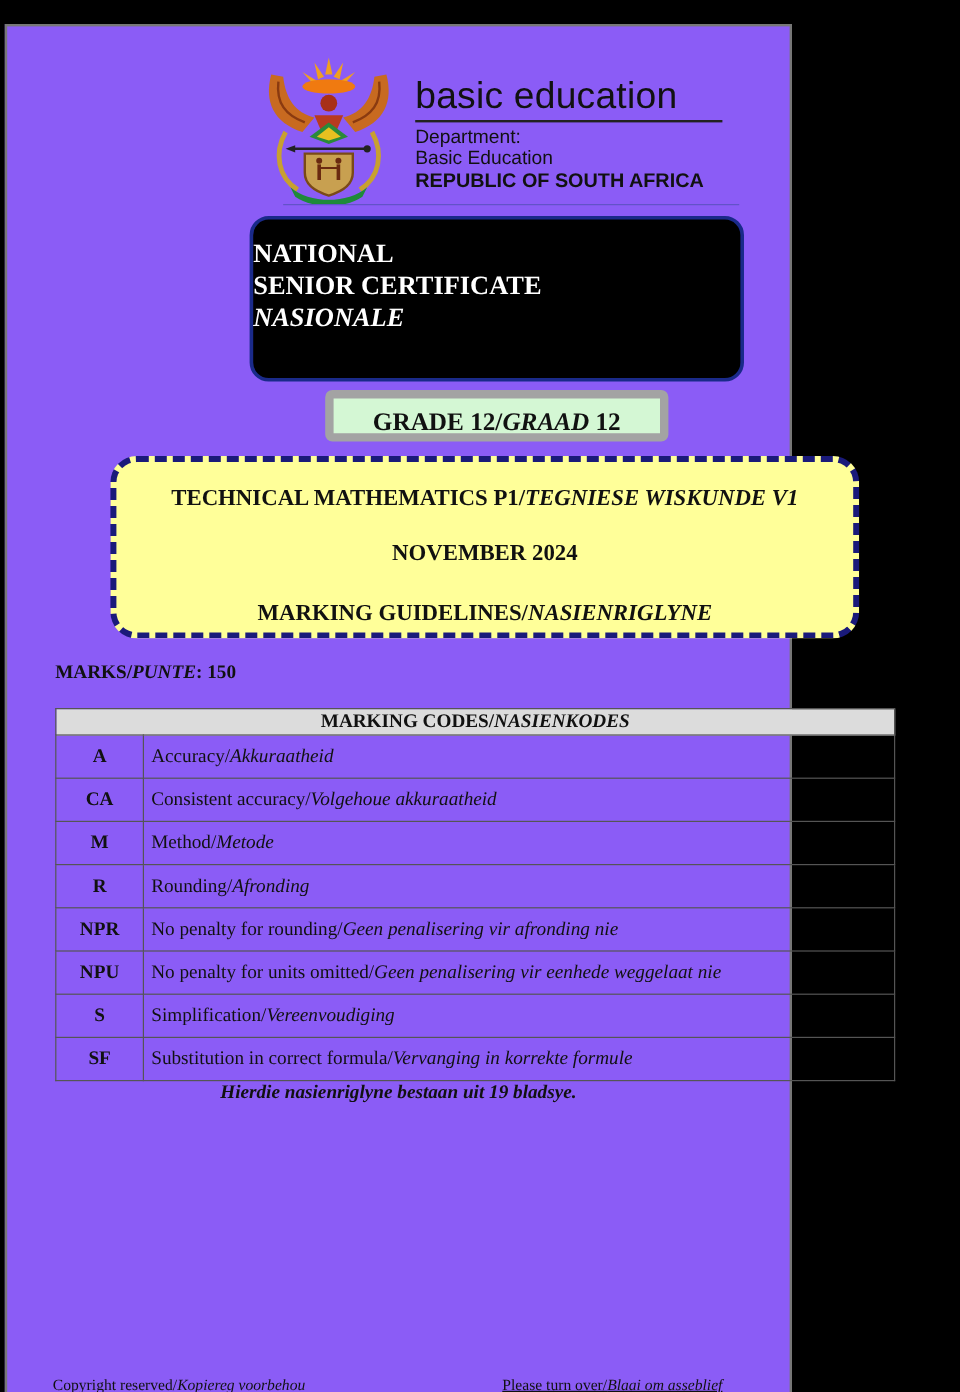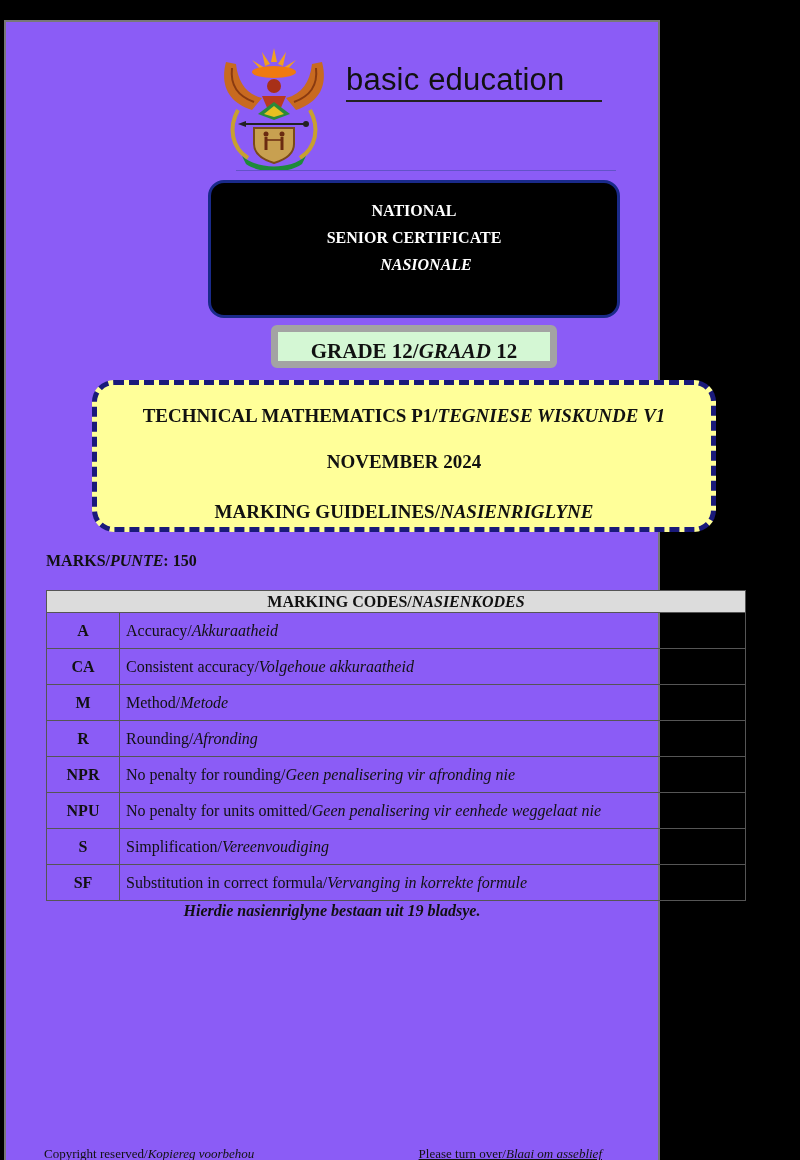--- a/index.html
+++ b/index.html
@@ -17,24 +17,24 @@
       line-height: 36px; color: #111; padding-bottom: 2px; border-bottom: 2px solid #222;
     }
     .brand-line { font-family: "Liberation Sans", sans-serif; font-size: 16px; line-height: 18px; color: #111; }
     .brand-line.bold { font-weight: bold; font-size: 16.5px; }
     .brand-lines { margin-top: 4px; }
     .blue-rule { position: absolute; left: 230px; top: 148px; width: 380px; height: 1px; background: #3a4a9a; opacity: 0.5; }
 
     .nsc-box {
       position: absolute; left: 202px; top: 158px; width: 412px; height: 138px;
       background: #000; border: 3px solid #1a2a8a; border-radius: 16px;
-      color: #fff; text-align: center; font-weight: bold; font-size: 16px; line-height: 27px;
+      color: #fff; font-weight: bold; font-size: 22px; line-height: 27px;
       padding-top: 14px;
     }
-    .nsc-box .it { font-style: italic; padding-left: 24px; }
+    .nsc-box .it { font-style: italic; }
 
     .grade-box {
       position: absolute; left: 265px; top: 303px; width: 286px; height: 43px;
       background: #d4f7d4; border: 7px solid #a3a3a3; border-radius: 6px;
       text-align: center; font-weight: bold; font-size: 21px; line-height: 38px; color: #111;
     }
     .grade-box .it { font-style: italic; }
 
     .subject-box {
       position: absolute; left: 86px; top: 358px; width: 624px; height: 152px;
@@ -105,20 +105,25 @@
           <rect x="46.5" y="97" width="3" height="13"></rect>
         <circle cx="64" cy="94" r="2.5"></circle>
           <rect x="62.5" y="97" width="3" height="13"></rect>
         <line x1="49" y1="100" x2="63" y2="100" stroke="#6a2a10" stroke-width="1.5"></line>
       </g>
 
       <path d="M24,116 C40,130 72,130 88,116 L84,124 C70,134 42,134 28,124 Z" fill="#1e8a3a"></path>
     </svg>
     <div class="brand">
       <div class="brand-title">basic education</div>
+      <div class="brand-lines">
+        <div class="brand-line">Department:</div>
+        <div class="brand-line">Basic Education</div>
+        <div class="brand-line bold">REPUBLIC OF SOUTH AFRICA</div>
+      </div>
     </div>
   </div>
   <div class="blue-rule"></div>
 
   <div class="nsc-box">
     <div>NATIONAL</div>
     <div>SENIOR CERTIFICATE</div>
     <div class="it">NASIONALE</div>
   </div>
 

